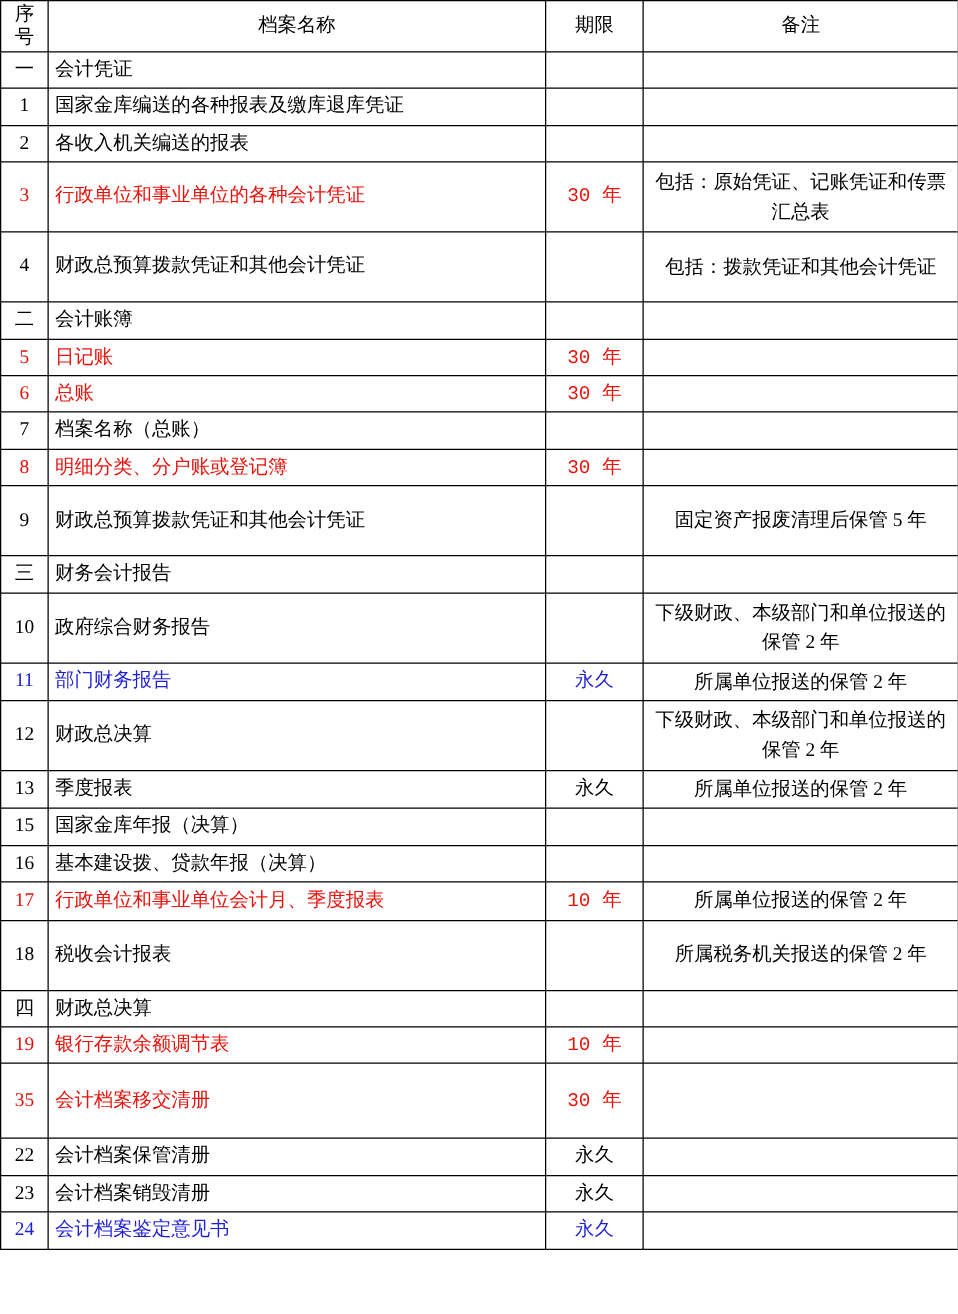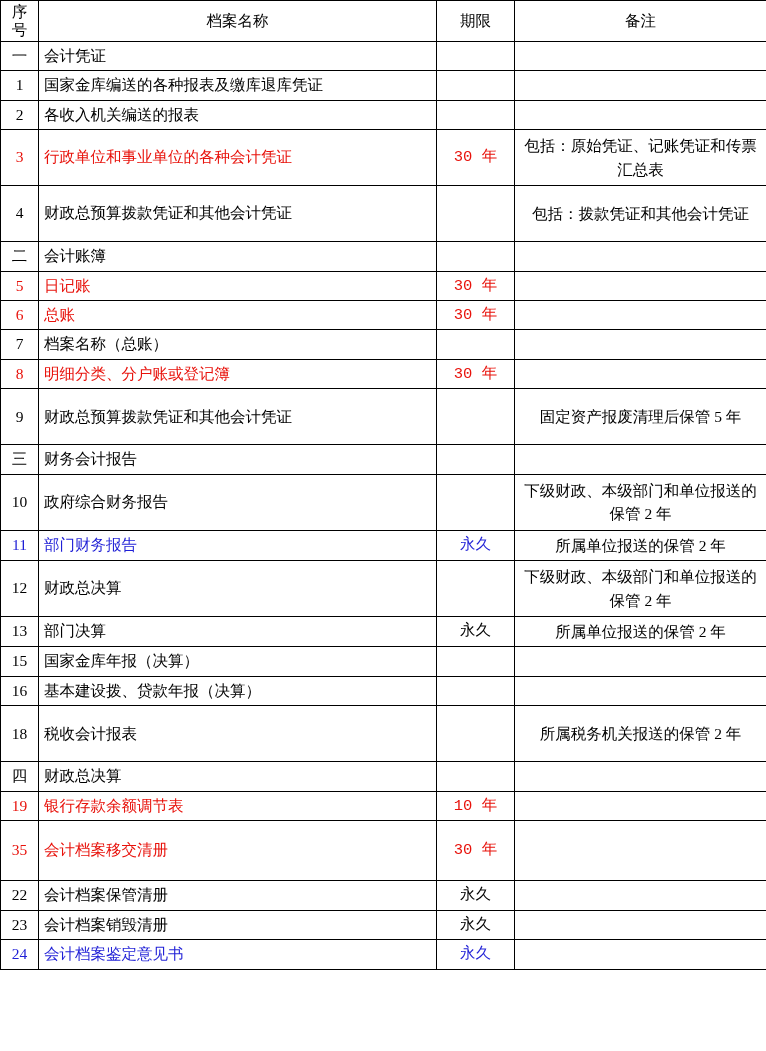--- a/index.html
+++ b/index.html
@@ -176,35 +176,41 @@
           <td class="note-cell two-line black">所属单位报送的保管 2 年</td>
         </tr>
         <tr class="tall">
           <td class="seq-cell black">12</td>
           <td class="name-cell black">财政总决算</td>
           <td class="term-cell black"></td>
           <td class="note-cell two-line black">下级财政、本级部门和单位报送的保管 2 年</td>
         </tr>
         <tr class="short">
           <td class="seq-cell black">13</td>
-          <td class="name-cell black">部门决算</td>
+          <td class="name-cell black">季度报表</td>
           <td class="term-cell black">永久</td>
           <td class="note-cell two-line black">所属单位报送的保管 2 年</td>
         </tr>
         <tr class="short">
           <td class="seq-cell black">15</td>
           <td class="name-cell black">国家金库年报（决算）</td>
           <td class="term-cell black"></td>
           <td class="note-cell two-line black"></td>
         </tr>
         <tr class="short">
           <td class="seq-cell black">16</td>
           <td class="name-cell black">基本建设拨、贷款年报（决算）</td>
           <td class="term-cell black"></td>
           <td class="note-cell two-line black"></td>
+        </tr>
+        <tr class="short">
+          <td class="seq-cell red">17</td>
+          <td class="name-cell red">行政单位和事业单位会计月、季度报表</td>
+          <td class="term-cell red">10 年</td>
+          <td class="note-cell two-line black">所属单位报送的保管 2 年</td>
         </tr>
         <tr class="tall">
           <td class="seq-cell black">18</td>
           <td class="name-cell black">税收会计报表</td>
           <td class="term-cell black"></td>
           <td class="note-cell two-line black">所属税务机关报送的保管 2 年</td>
         </tr>
         <tr class="short">
           <td class="seq-cell black">四</td>
           <td class="name-cell black">财政总决算</td>

